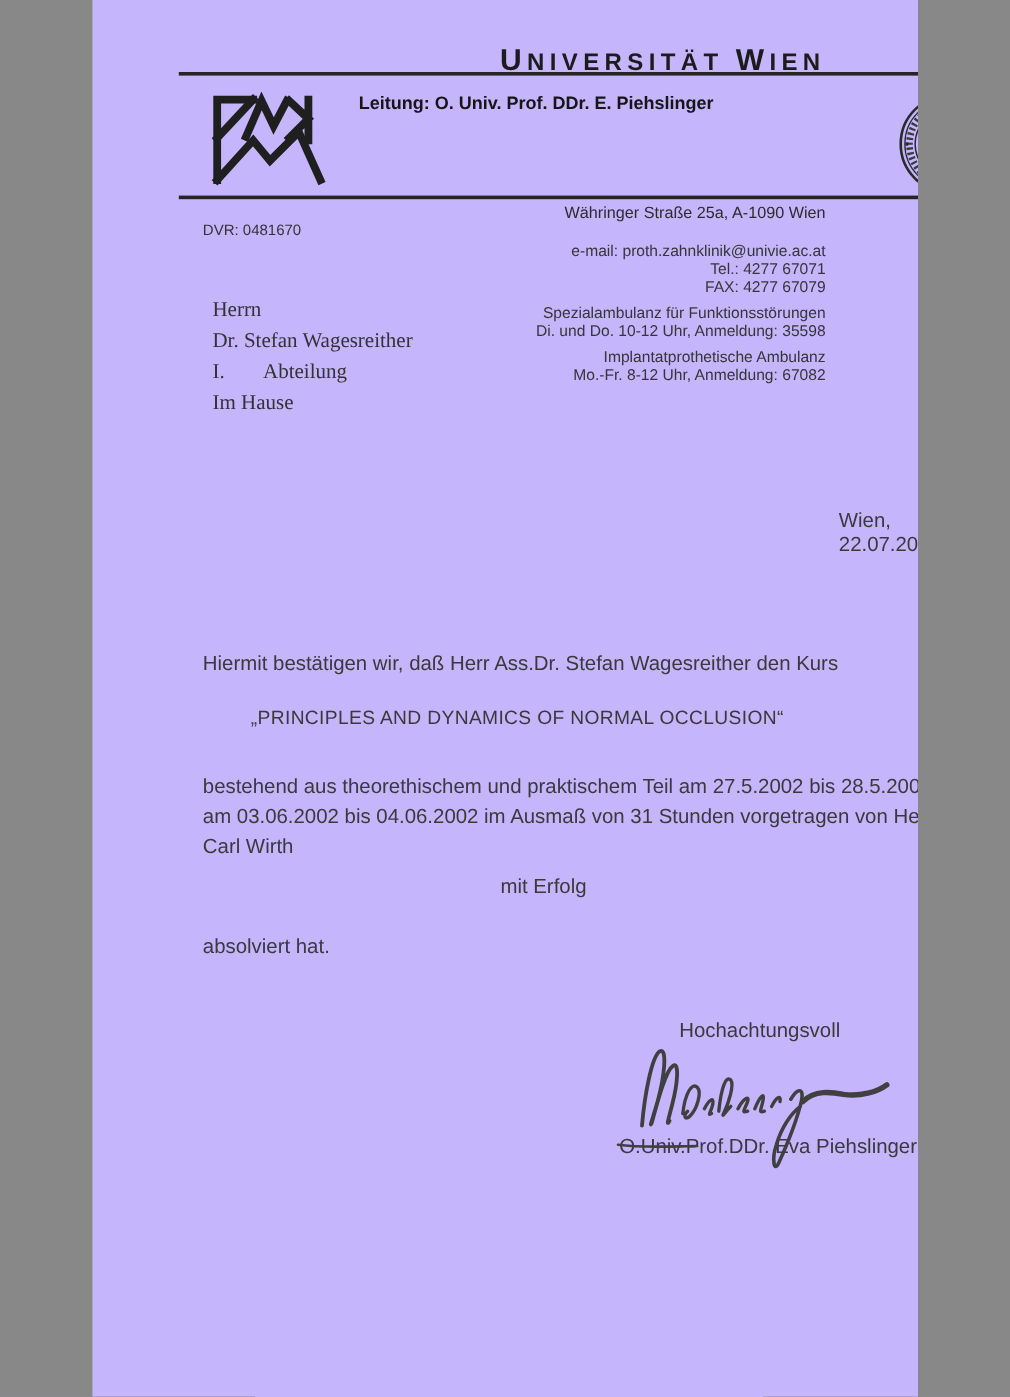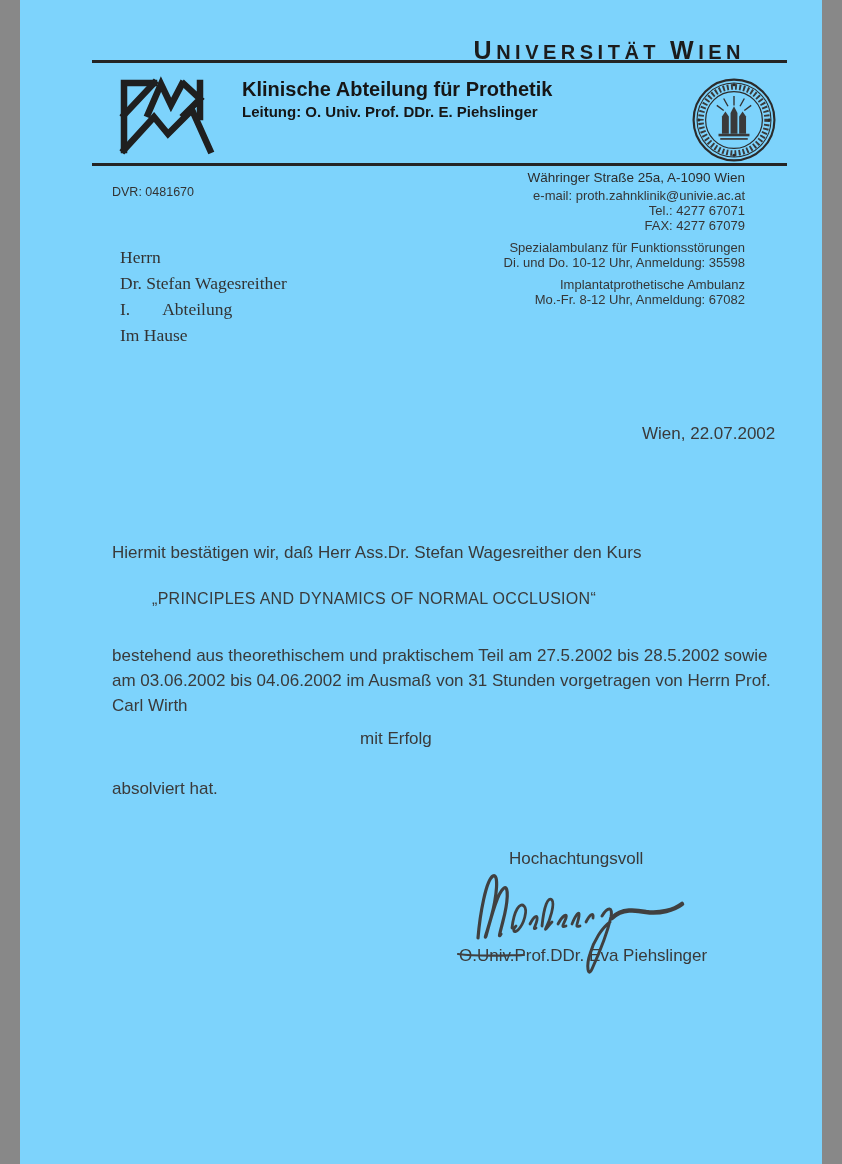--- a/index.html
+++ b/index.html
@@ -1,22 +1,22 @@
 <!DOCTYPE html>
 <html><head>
 <meta charset="utf-8">
 <style>
   * { margin: 0; padding: 0; box-sizing: border-box; }
   html, body { background: #888; }
   .page {
     position: relative;
-    width: 802px;
+    width: 688px;
     height: 1164px;
     margin: 0 auto;
-    background: #7dd3fc;
+    background: #c4b5fd;
     font-family: "Liberation Sans", sans-serif;
     color: #2e2e2e;
     overflow: hidden;
   }
   .abs { position: absolute; }
 
   
   .masthead {
     top: 36px; right: 77px;
     font-weight: bold;
@@ -36,21 +36,21 @@
   .clinic { left: 222px; top: 74px; color: #161616; font-weight: bold; line-height: 1; }
   .clinic .l1 { font-size: 22px; }
   .clinic .l2 { font-size: 22px; margin-top: 4px; }
   .clinic .l3 { font-size: 20px; margin-top: 5px; }
   .clinic .l4 { font-size: 15px; margin-top: 5px; }
 
   .dvr { left: 92px; top: 185px; font-size: 12.5px; color: #333; }
 
   
   .contact { right: 77px; top: 170px; text-align: right; color: #363636; }
-  .contact .addr { font-size: 13.5px; margin-bottom: 3px; color: #2c2c2c; }
+  .contact .addr { font-size: 13.5px; margin-bottom: 16px; color: #2c2c2c; }
   .contact .row  { font-size: 13px; line-height: 15px; }
   .contact .blockgap { height: 7px; }
 
   
   .recipient {
     left: 100px; top: 230px;
     font-family: "Liberation Serif", serif;
     font-size: 17.5px;
     color: #333;
     line-height: 26px;
@@ -90,21 +90,20 @@
     <g fill="none" stroke="#1f1f1f" stroke-width="6.5" stroke-linecap="square" stroke-linejoin="miter">
       <path d="M41 7 L11 7 L11 74"></path>
       <path d="M41 7 L11 39"></path>
       <path d="M35 38 L48 8 L58 29 L69 8"></path>
       <path d="M87 7 L87 41 M87 23 L71 8 M87 23 L71 39"></path>
       <path d="M11 74 L41 41 L55 58 L79 34 L97 74"></path>
     </g>
   </svg>
 
   <div class="abs clinic">
-    <div class="l3">Klinische Abteilung für Prothetik</div>
     <div class="l4">Leitung: O. Univ. Prof. DDr. E. Piehslinger</div>
   </div>
 
   <svg class="abs seal-svg" viewBox="0 0 100 100" aria-hidden="true">
     <circle cx="50" cy="50" r="47" fill="none" stroke="#2b2b2b" stroke-width="2.5"></circle>
     <circle cx="50" cy="50" r="43" fill="none" stroke="#2b2b2b" stroke-width="1.2"></circle>
     <circle cx="50" cy="50" r="38.5" fill="none" stroke="#3a3a3a" stroke-width="6.5" stroke-dasharray="2.2 2.6"></circle>
     <circle cx="50" cy="50" r="33" fill="none" stroke="#2b2b2b" stroke-width="1.4"></circle>
     <g stroke="#333" stroke-width="1.6" fill="none">
       <path d="M50 33 L50 22 M43 34 L38 25 M57 34 L62 25 M38 39 L30 33 M62 39 L70 33"></path>

